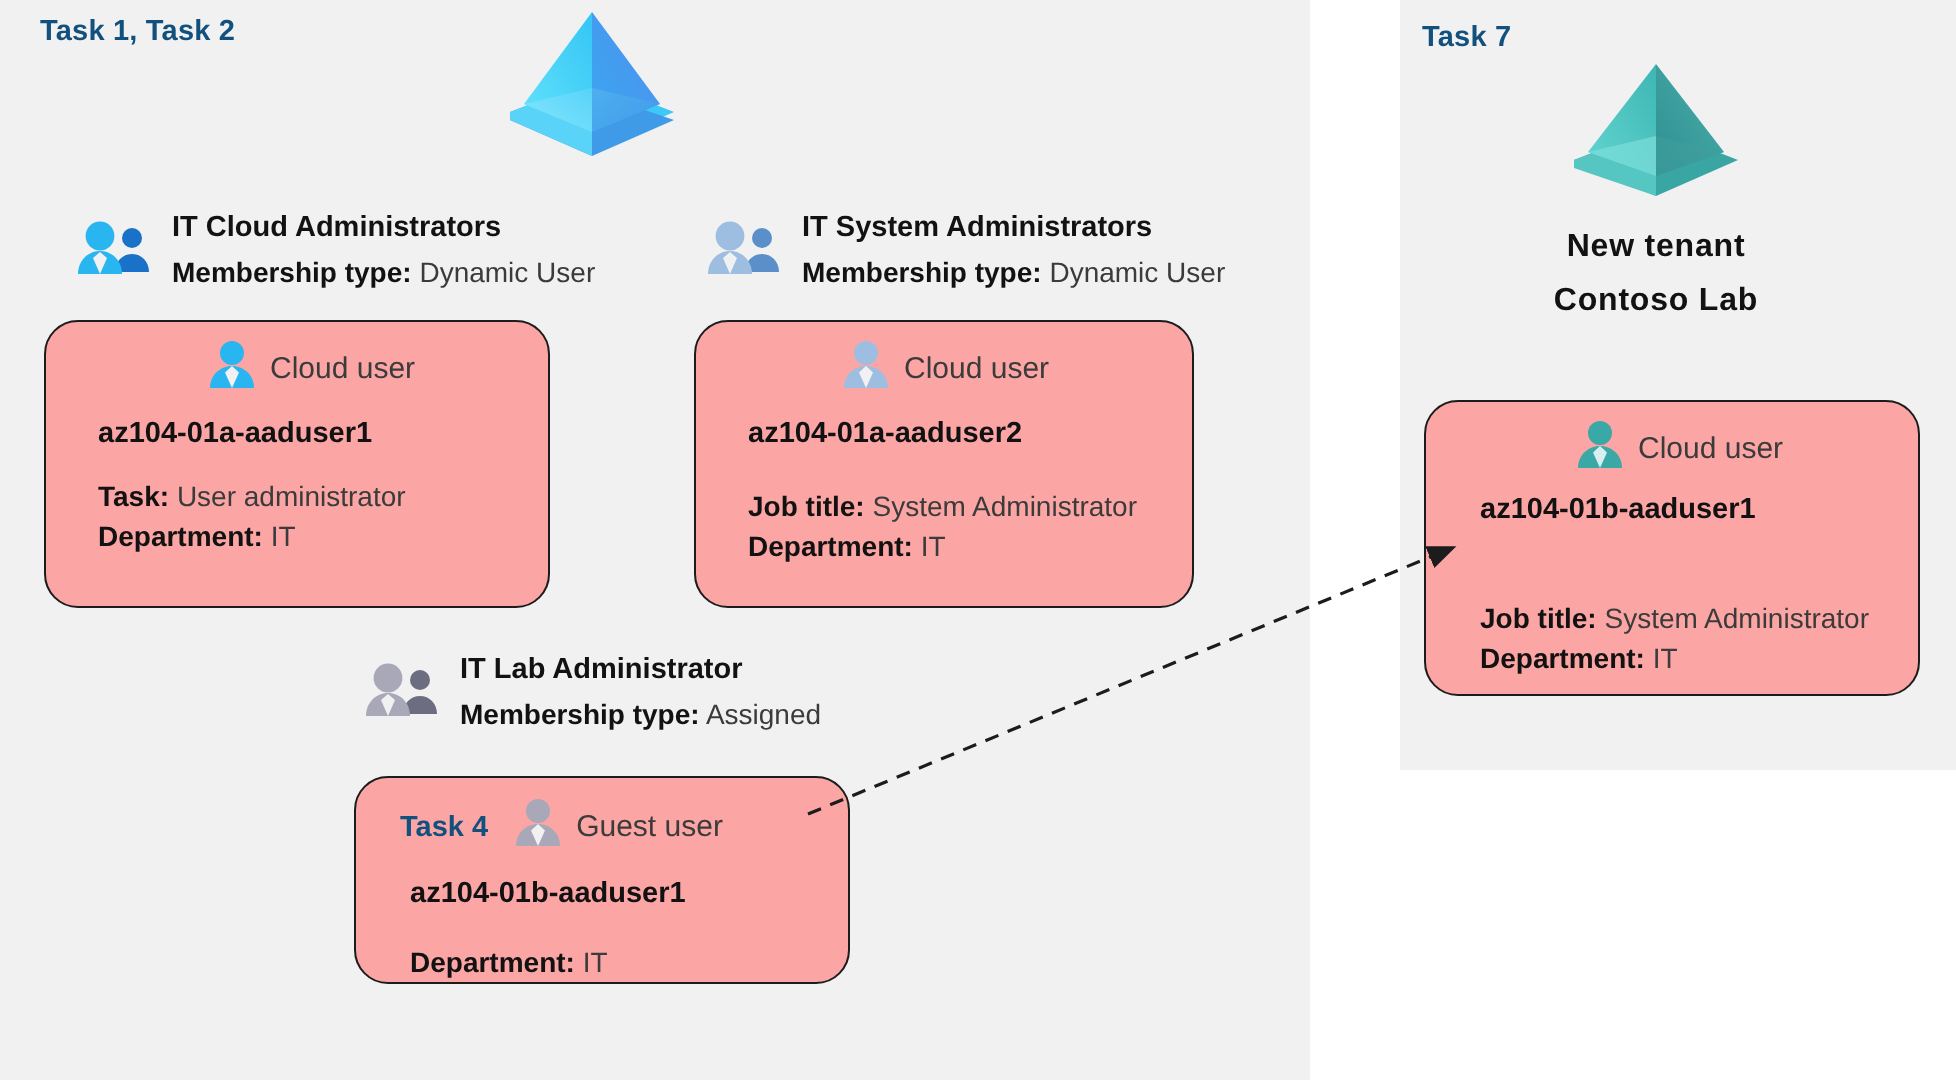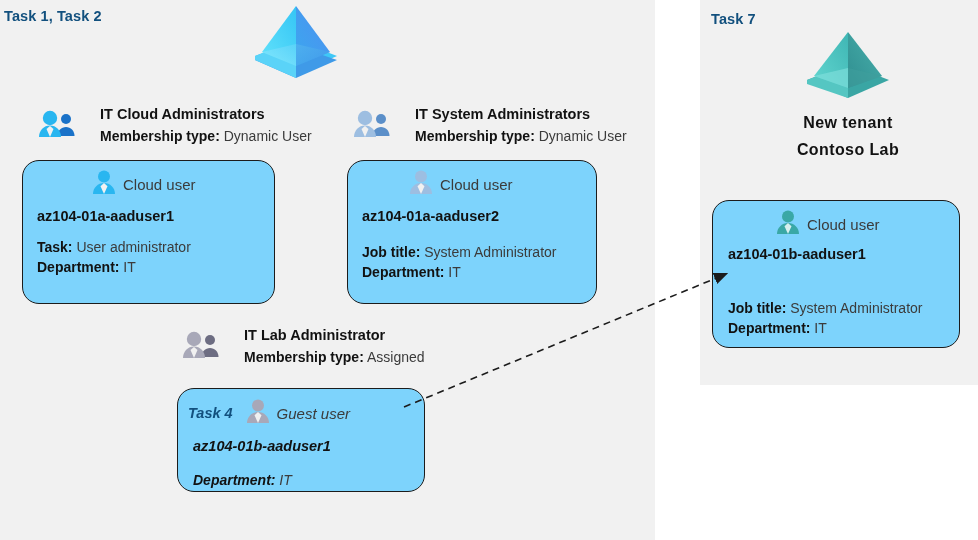--- a/index.html
+++ b/index.html
@@ -26,49 +26,49 @@
 
   
   .task-label {
     position: absolute;
     font-weight: bold;
     font-size: 14.5px;
     color: #12507e;
     letter-spacing: 0.1px;
     white-space: nowrap;
   }
-  #task-label-12 { left: 4px;  top: 8px; }
+  #task-label-12 { left: 20px;  top: 8px; }
   #task-label-3  { left: 711px; top: 11px; }
 
   
   .tenant-block {
     position: absolute;
     text-align: center;
   }
   #tenant-default { left: 232px; top: 2px; width: 128px; }
-  #tenant-new     { left: 768px; top: 30px; width: 160px; }
+  #tenant-new     { left: 748px; top: 30px; width: 160px; }
 
   .tenant-icon { display: block; margin: 0 auto; }
 
   .tenant-caption {
     font-weight: bold;
     font-size: 16px;
     color: #121212;
     line-height: 21px;
     white-space: nowrap;
   }
   #tenant-default .tenant-caption { margin-top: 3px; }
   #tenant-new .tenant-caption { margin-top: 6px; letter-spacing: .4px; }
 
   
   .group-header {
     position: absolute;
     display: flex;
     align-items: flex-start;
-    gap: 24px;
+    gap: 10px;
   }
   #group-cloud-admins  { left: 38px;  top: 104px; }
   #group-system-admins { left: 353px; top: 104px; }
   #group-lab-admins    { left: 182px; top: 325px; }
 
   .group-icon { flex: 0 0 auto; margin-top: 6px; }
 
   .group-text { line-height: 20px; }
   .group-name {
     font-weight: bold;
@@ -82,26 +82,27 @@
     white-space: nowrap;
     margin-top: 2px;
   }
   .group-meta b { color: #121212; font-weight: bold; }
 
   
   .card {
     position: absolute;
     border: 1.6px solid #1c1c1c;
     border-radius: 17px;
-    background: #7dd3fc;
+    background: #fca5a5;
     box-sizing: border-box;
+    padding-left: 12px;
   }
   #card-aaduser1  { left: 22px;  top: 160px; width: 253px; height: 144px; }
   #card-aaduser2  { left: 347px; top: 160px; width: 250px; height: 144px; }
-  #card-guest     { left: 177px; top: 388px; width: 248px; height: 104px; font-style: italic; }
+  #card-guest     { left: 177px; top: 388px; width: 248px; height: 104px; }
   #card-b-aaduser1{ left: 712px; top: 200px; width: 248px; height: 148px; }
 
   .card-usertype {
     display: flex;
     align-items: center;
     gap: 6px;
     white-space: nowrap;
   }
   .card-usertype-label {
     font-size: 15px;

